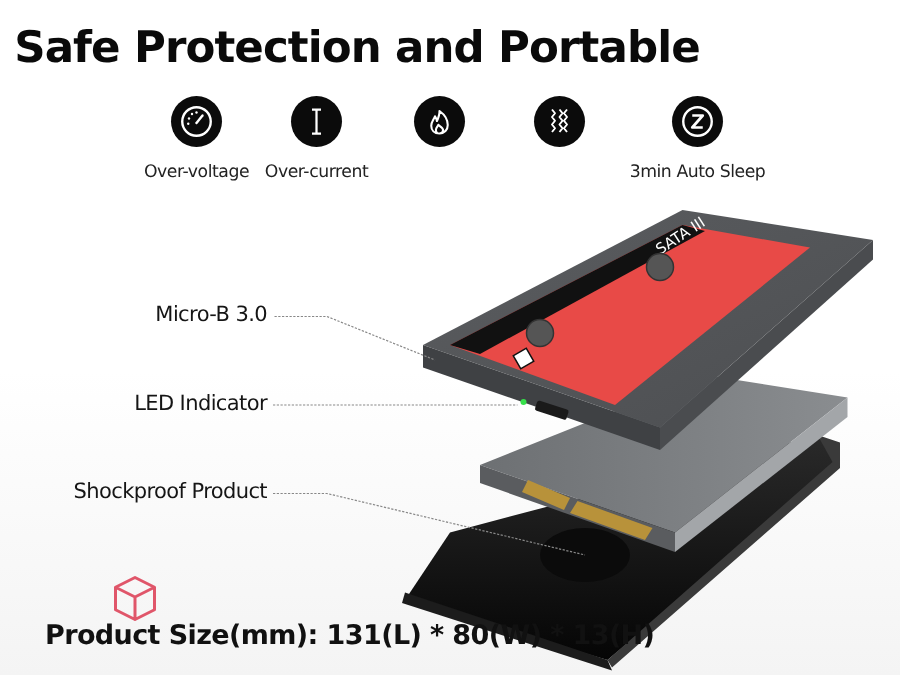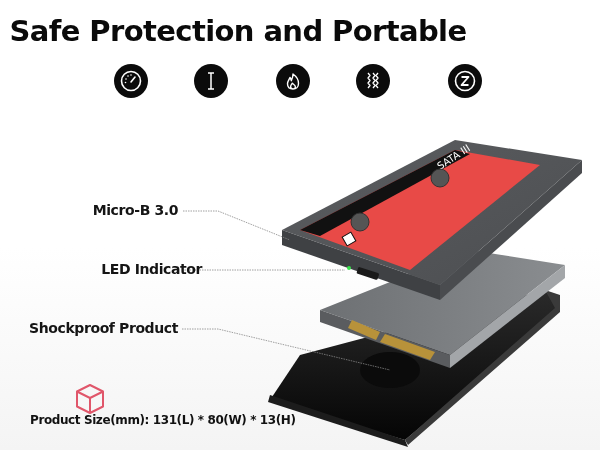--- a/index.html
+++ b/index.html
@@ -17,25 +17,25 @@
   .feat { position:absolute; top:0; width:100px; text-align:center; }
   .feat .ic {
     width:34px; height:34px; border-radius:50%; background:#0b0b0b;
     margin:0 auto; display:flex; align-items:center; justify-content:center;
   }
   .feat .lbl {
     margin-top:9px; font-size:11.5px; color:#222; white-space:nowrap;
     font-family:"DejaVu Sans", sans-serif; letter-spacing:-0.3px;
   }
   .callout {
-    position:absolute; font-weight:bold; font-size:14px; color:#151515;
+    position:absolute; font-weight:normal; font-size:14px; color:#151515;
     font-family:"DejaVu Sans", sans-serif; letter-spacing:-0.4px; white-space:nowrap;
   }
   .size-text {
-    position:absolute; left:30px; top:413px; font-weight:bold; font-size:12px;
+    position:absolute; left:30px; top:413px; font-weight:bold; font-size:18px;
     letter-spacing:-0.4px; color:#111; white-space:nowrap;
   }
   .size-icon { position:absolute; left:73px; top:383px; }
   .scene { position:absolute; left:0; top:0; width:600px; height:450px; }
 </style>
 </head>
 <body>
 
 <div class="title">Safe Protection and Portable</div>
 
@@ -44,27 +44,29 @@
     <div class="ic">
       <svg width="24" height="24" viewBox="0 0 24 24">
           <circle cx="12" cy="12" r="9.5" fill="none" stroke="#fff" stroke-width="1.6"></circle>
           <line x1="12" y1="13" x2="16" y2="8" stroke="#fff" stroke-width="1.6" stroke-linecap="round"></line>
           <circle cx="7" cy="10" r="0.8" fill="#fff"></circle>
           <circle cx="9" cy="7" r="0.8" fill="#fff"></circle>
           <circle cx="12" cy="6" r="0.8" fill="#fff"></circle>
           <circle cx="6.5" cy="13.5" r="0.8" fill="#fff"></circle>
         </svg>
     </div>
+    <div class="lbl">Over-voltage</div>
   </div>
   <div class="feat" style="left:161px">
     <div class="ic">
       <svg width="24" height="24" viewBox="0 0 24 24">
           <path d="M9 4h6M12 4v16M9 20h6" stroke="#fff" stroke-width="1.5" fill="none"></path>
         </svg>
     </div>
+    <div class="lbl">Over-current</div>
   </div>
   <div class="feat" style="left:243px">
     <div class="ic">
       <svg width="24" height="24" viewBox="0 0 24 24">
           <path d="M12 20c-3.5 0-5.5-2.3-5.5-5.2 0-2.6 1.8-4.2 2.5-6.3.8 1.2 1.2 2.3 1.3 3.2 1-2.2 1.8-4.4 1.7-6.7 2.8 2 5.5 5.6 5.5 9.4 0 3.2-2.2 5.6-5.5 5.6z M12 20c-1.4 0-2.4-1-2.4-2.4 0-1.4 1.2-2.3 1.6-3.4.9.9 3.2 2 3.2 3.5 0 1.3-1 2.3-2.4 2.3z" fill="none" stroke="#fff" stroke-width="1.4" stroke-linejoin="round"></path>
         </svg>
     </div>
   </div>
   <div class="feat" style="left:323px">
     <div class="ic">
@@ -73,20 +75,21 @@
         </svg>
     </div>
   </div>
   <div class="feat" style="left:415px">
     <div class="ic">
       <svg width="24" height="24" viewBox="0 0 24 24">
           <circle cx="12" cy="12" r="9.5" fill="none" stroke="#fff" stroke-width="1.6"></circle>
           <path d="M8.5 8h7l-7 8h7" fill="none" stroke="#fff" stroke-width="1.8" stroke-linejoin="round"></path>
         </svg>
     </div>
+    <div class="lbl">3min Auto Sleep</div>
   </div>
 </div>
 
 <svg class="scene" width="600" height="450" viewBox="0 0 600 450">
   <defs>
     <linearGradient id="trayG" x1="0" y1="0" x2="0" y2="1">
       <stop offset="0" stop-color="#2a2a2a"></stop>
         <stop offset="1" stop-color="#050505"></stop>
     </linearGradient>
     <linearGradient id="ssdG" x1="0" y1="0" x2="1" y2="0">
@@ -131,21 +134,21 @@
   </g>
 
   <g stroke="#888" stroke-width="0.8" stroke-dasharray="1.5,1" fill="none">
     <polyline points="183,211 218,211 290,240"></polyline>
     <line x1="182" y1="270" x2="345" y2="270"></line>
     <polyline points="182,329 218,329 390,370"></polyline>
   </g>
 </svg>
 
 <div class="callout" style="right:422px; top:202px;">Micro-B 3.0</div>
-<div class="callout" style="right:398px; top:261px;">LED Indicator</div>
+<div class="callout" style="right:422px; top:261px;">LED Indicator</div>
 <div class="callout" style="right:422px; top:320px;">Shockproof Product</div>
 
 <div class="size-icon">
   <svg width="34" height="32" viewBox="0 0 34 32">
       <path d="M17 2L30 8.5V23.5L17 30L4 23.5V8.5Z M4 8.5L17 15L30 8.5 M17 15V30" fill="none" stroke="#e0566a" stroke-width="2" stroke-linejoin="round"></path>
     </svg>
 </div>
 <div class="size-text">Product Size(mm): 131(L) * 80(W) * 13(H)</div>
 
 </body></html>

